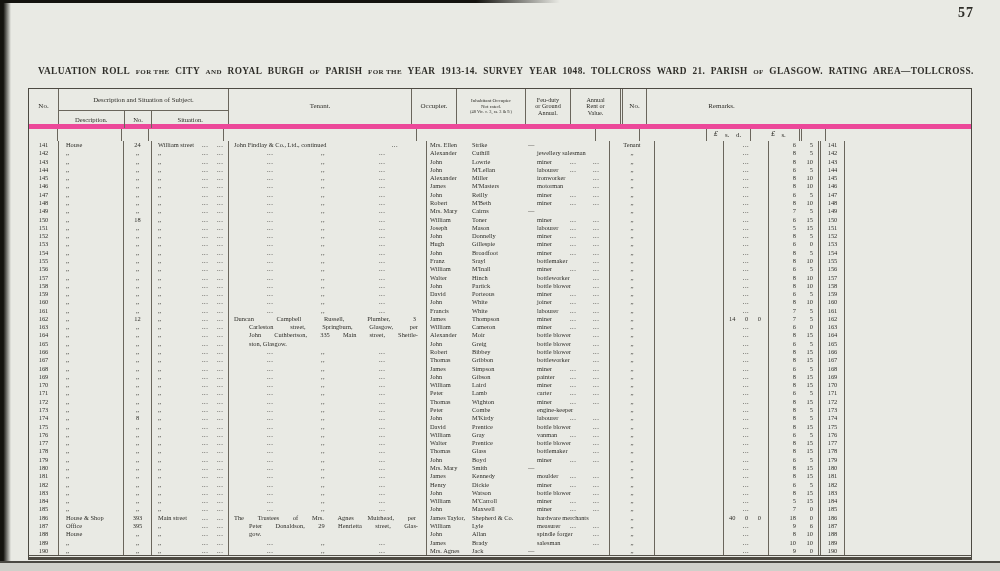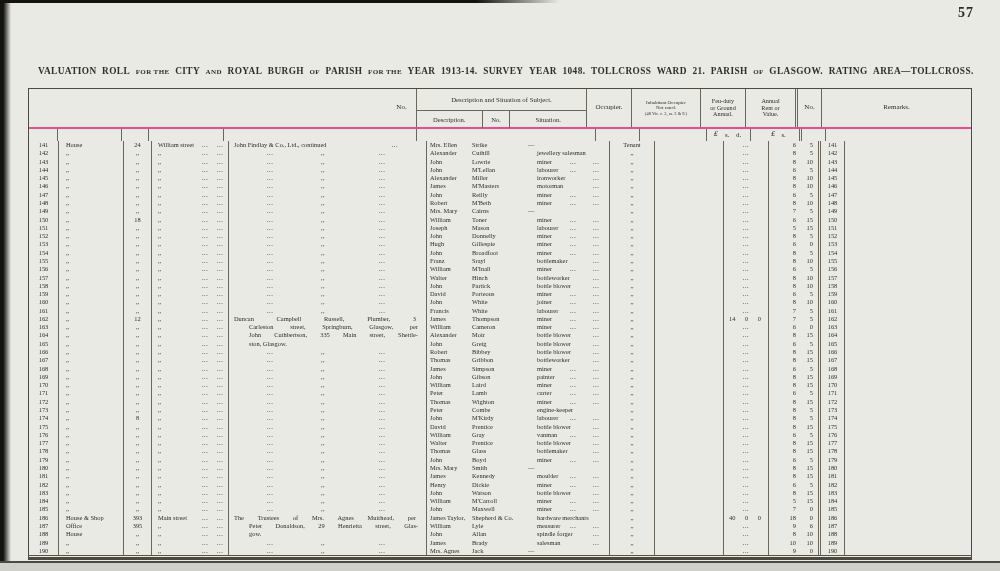--- a/index.html
+++ b/index.html
@@ -18,21 +18,21 @@
   .title{position:absolute;left:38px;right:26px;top:66px;display:flex;justify-content:space-between;
          align-items:flex-end;white-space:nowrap;}
   .seg{font-weight:bold;font-size:9.3px;letter-spacing:0.4px;}
   .seg.sm{font-size:7px;}
   
   .vtable{position:absolute;left:28px;top:88px;width:944px;height:472px;
           border:1.5px solid #4d4a42;border-bottom:3px solid #4d4a42;overflow:hidden;}
   .vtable::after{content:"";position:absolute;left:0;right:0;bottom:1.5px;border-bottom:1px solid #55524a;}
   .bl{border-left:1px solid #6a665c;}
   
-  .hdr{display:flex;height:40px;border-bottom:2px solid #ec4899;justify-content:flex-end;}
+  .hdr{display:flex;height:40px;border-bottom:5px solid #ec4899;}
   .hc{display:flex;flex-direction:column;justify-content:center;align-items:center;
       text-align:center;font-size:7px;line-height:7.6px;}
   .hgroup{width:170px;}
   .hg-top{height:22px;display:flex;align-items:center;justify-content:center;
           border-bottom:1px solid #6a665c;font-size:6.8px;}
   .hg-sub{display:flex;height:17px;}
   .hs{display:flex;align-items:center;justify-content:center;font-size:6.6px;}
   .hw-desc{width:65px;}.hw-sno{width:28px;}.hw-sit{width:77px;}
   .tiny div{font-size:5px;line-height:5.6px;}
   .tinier{font-size:4.4px !important;}
@@ -120,20 +120,21 @@
           <span>No.</span>
         </div>
       <div class="hgroup bl">
         <div class="hg-top">Description and Situation of Subject.</div>
         <div class="hg-sub">
           <div class="hs hw-desc">Description.</div>
           <div class="hs hw-sno bl">No.</div>
           <div class="hs hw-sit bl">Situation.</div>
         </div>
       </div>
+      <div class="hc w-ten bl">Tenant.</div>
       <div class="hc w-occ bl">Occupier.</div>
       <div class="hc w-inh bl tiny">
         <div>Inhabitant Occupier</div>
         <div>Not rated.</div>
         <div class="tinier">(48 Vic. c. 3, ss. 3 &amp; 9.)</div>
       </div>
       <div class="hc w-feu bl small3">
         <div>Feu-duty</div>
         <div>or Ground</div>
         <div>Annual.</div>

